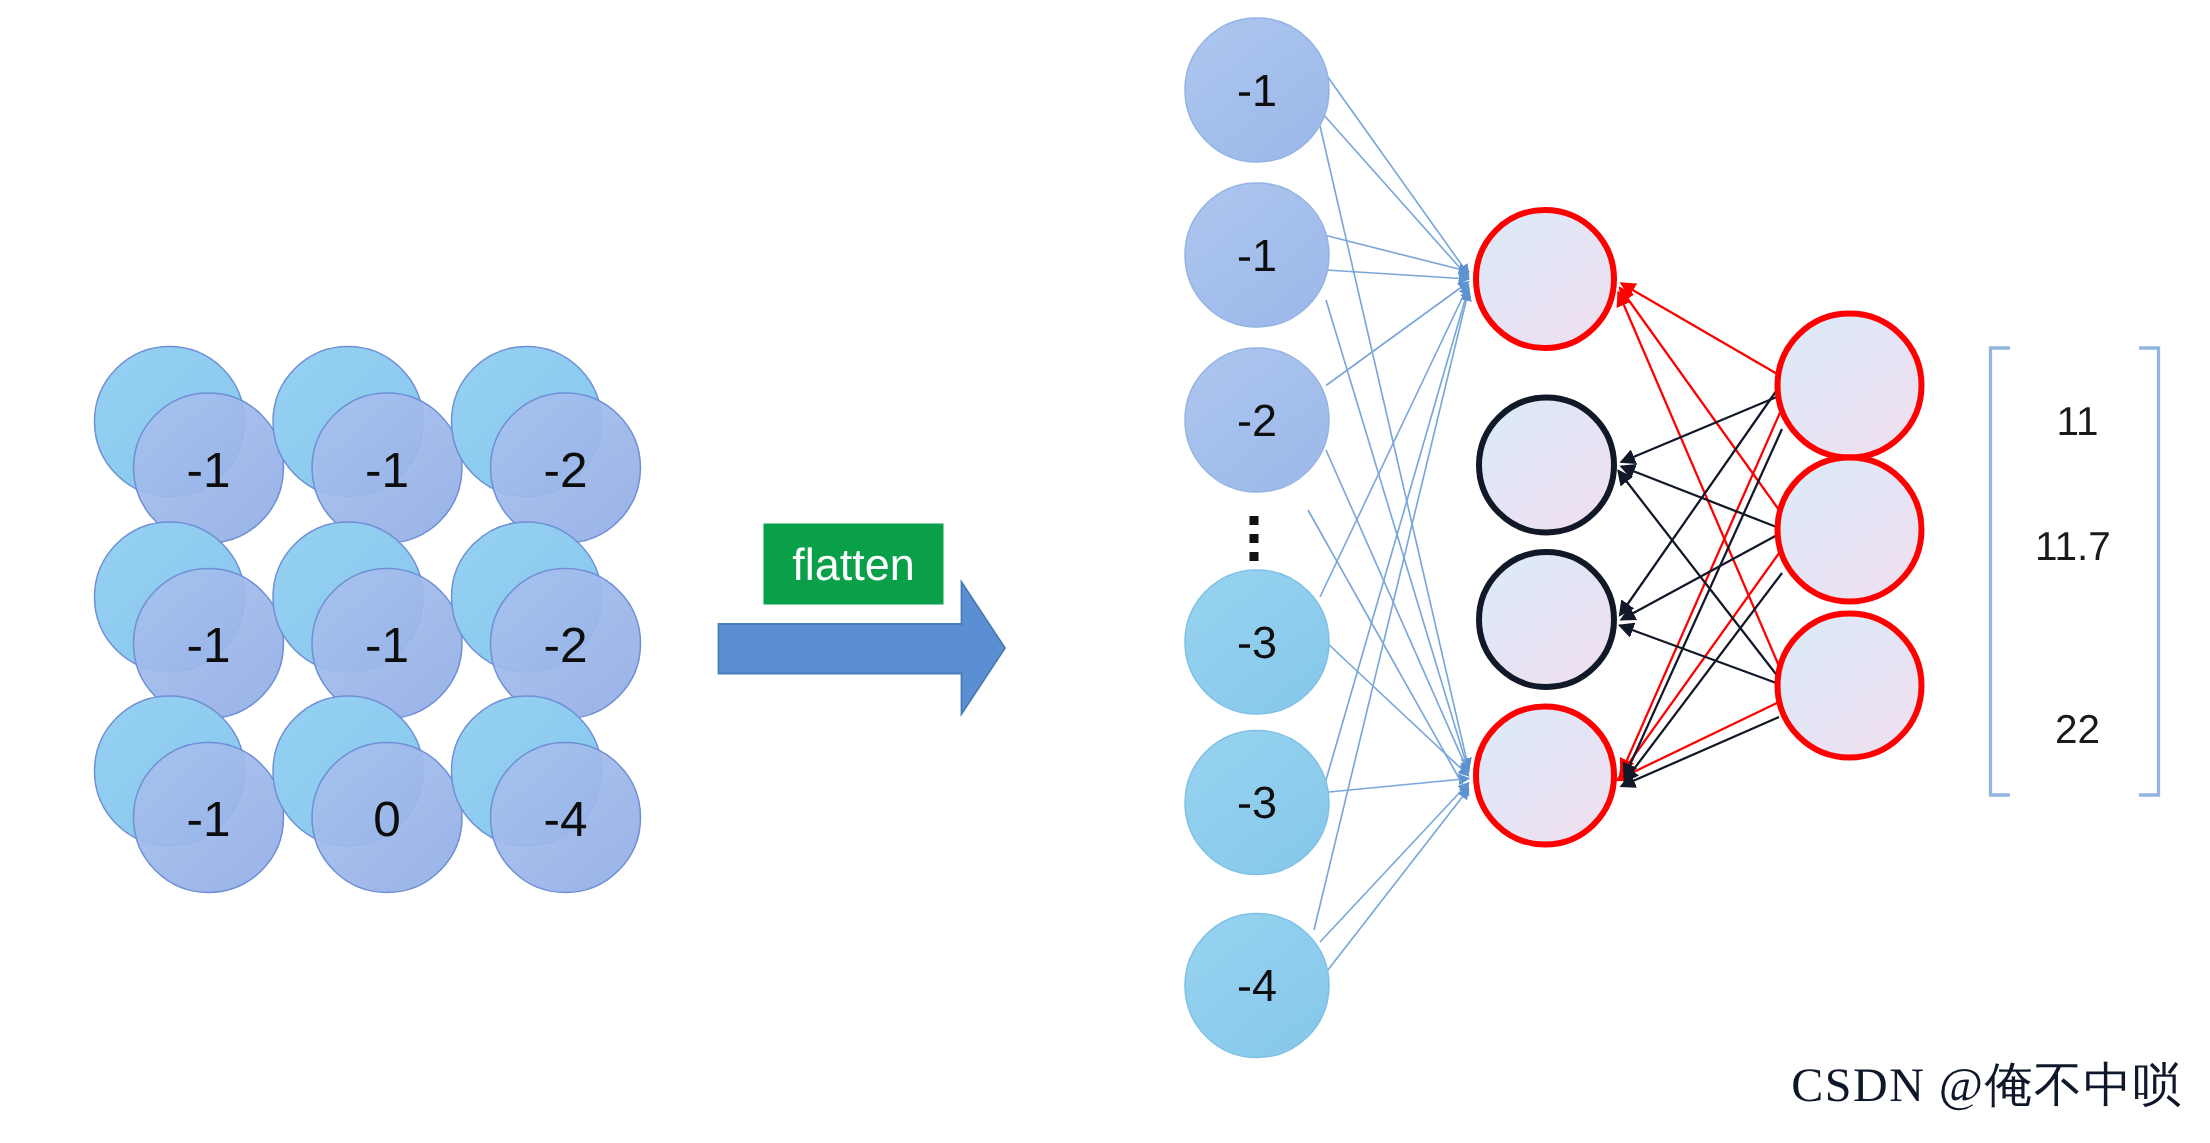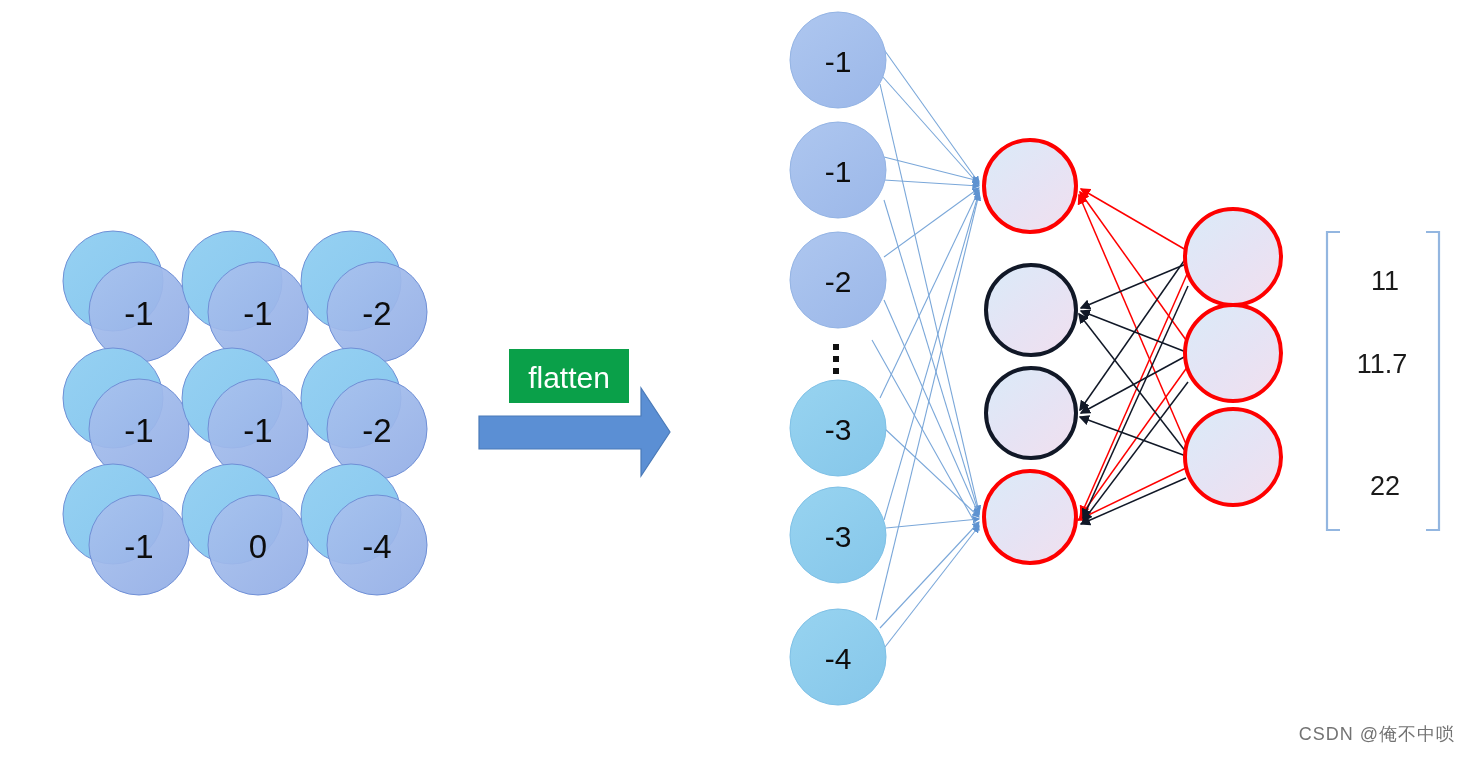--- a/index.html
+++ b/index.html
@@ -8,22 +8,22 @@
   #stage{position:absolute;left:0;top:0;width:1473px;height:762px;}
   svg.layer{position:absolute;left:0;top:0;width:1473px;height:762px;}
   .cellnum{font-size:33px;fill:#0d0d0d;font-family:"Liberation Sans",sans-serif;
            text-anchor:middle;dominant-baseline:central;}
   .nodenum{font-size:30px;fill:#0d0d0d;font-family:"Liberation Sans",sans-serif;
            text-anchor:middle;dominant-baseline:central;}
   .matnum{font-size:27px;fill:#1a1a1a;font-family:"Liberation Sans",sans-serif;
           text-anchor:middle;dominant-baseline:central;}
   .flattenlabel{font-size:30px;fill:#ffffff;font-family:"Liberation Sans",sans-serif;
           text-anchor:middle;dominant-baseline:central;}
-  .wm{position:absolute;right:18px;bottom:16px;font-size:18px;color:#737373;
-      font-family:Liberation Sans, sans-serif;letter-spacing:1px;white-space:nowrap;}
+  .wm{position:absolute;right:18px;bottom:16px;font-size:32px;color:#0f172a;
+      font-family:Liberation Serif, serif;letter-spacing:1px;white-space:nowrap;}
 </style>
 </head>
 <body>
 
 <div id="stage">
 
   <svg class="layer" viewBox="0 0 1473 762">
     <defs>
       <linearGradient id="gradFront" x1="0" y1="0" x2="0.9" y2="1">
         <stop offset="0%" stop-color="#a9c2ee"></stop>

